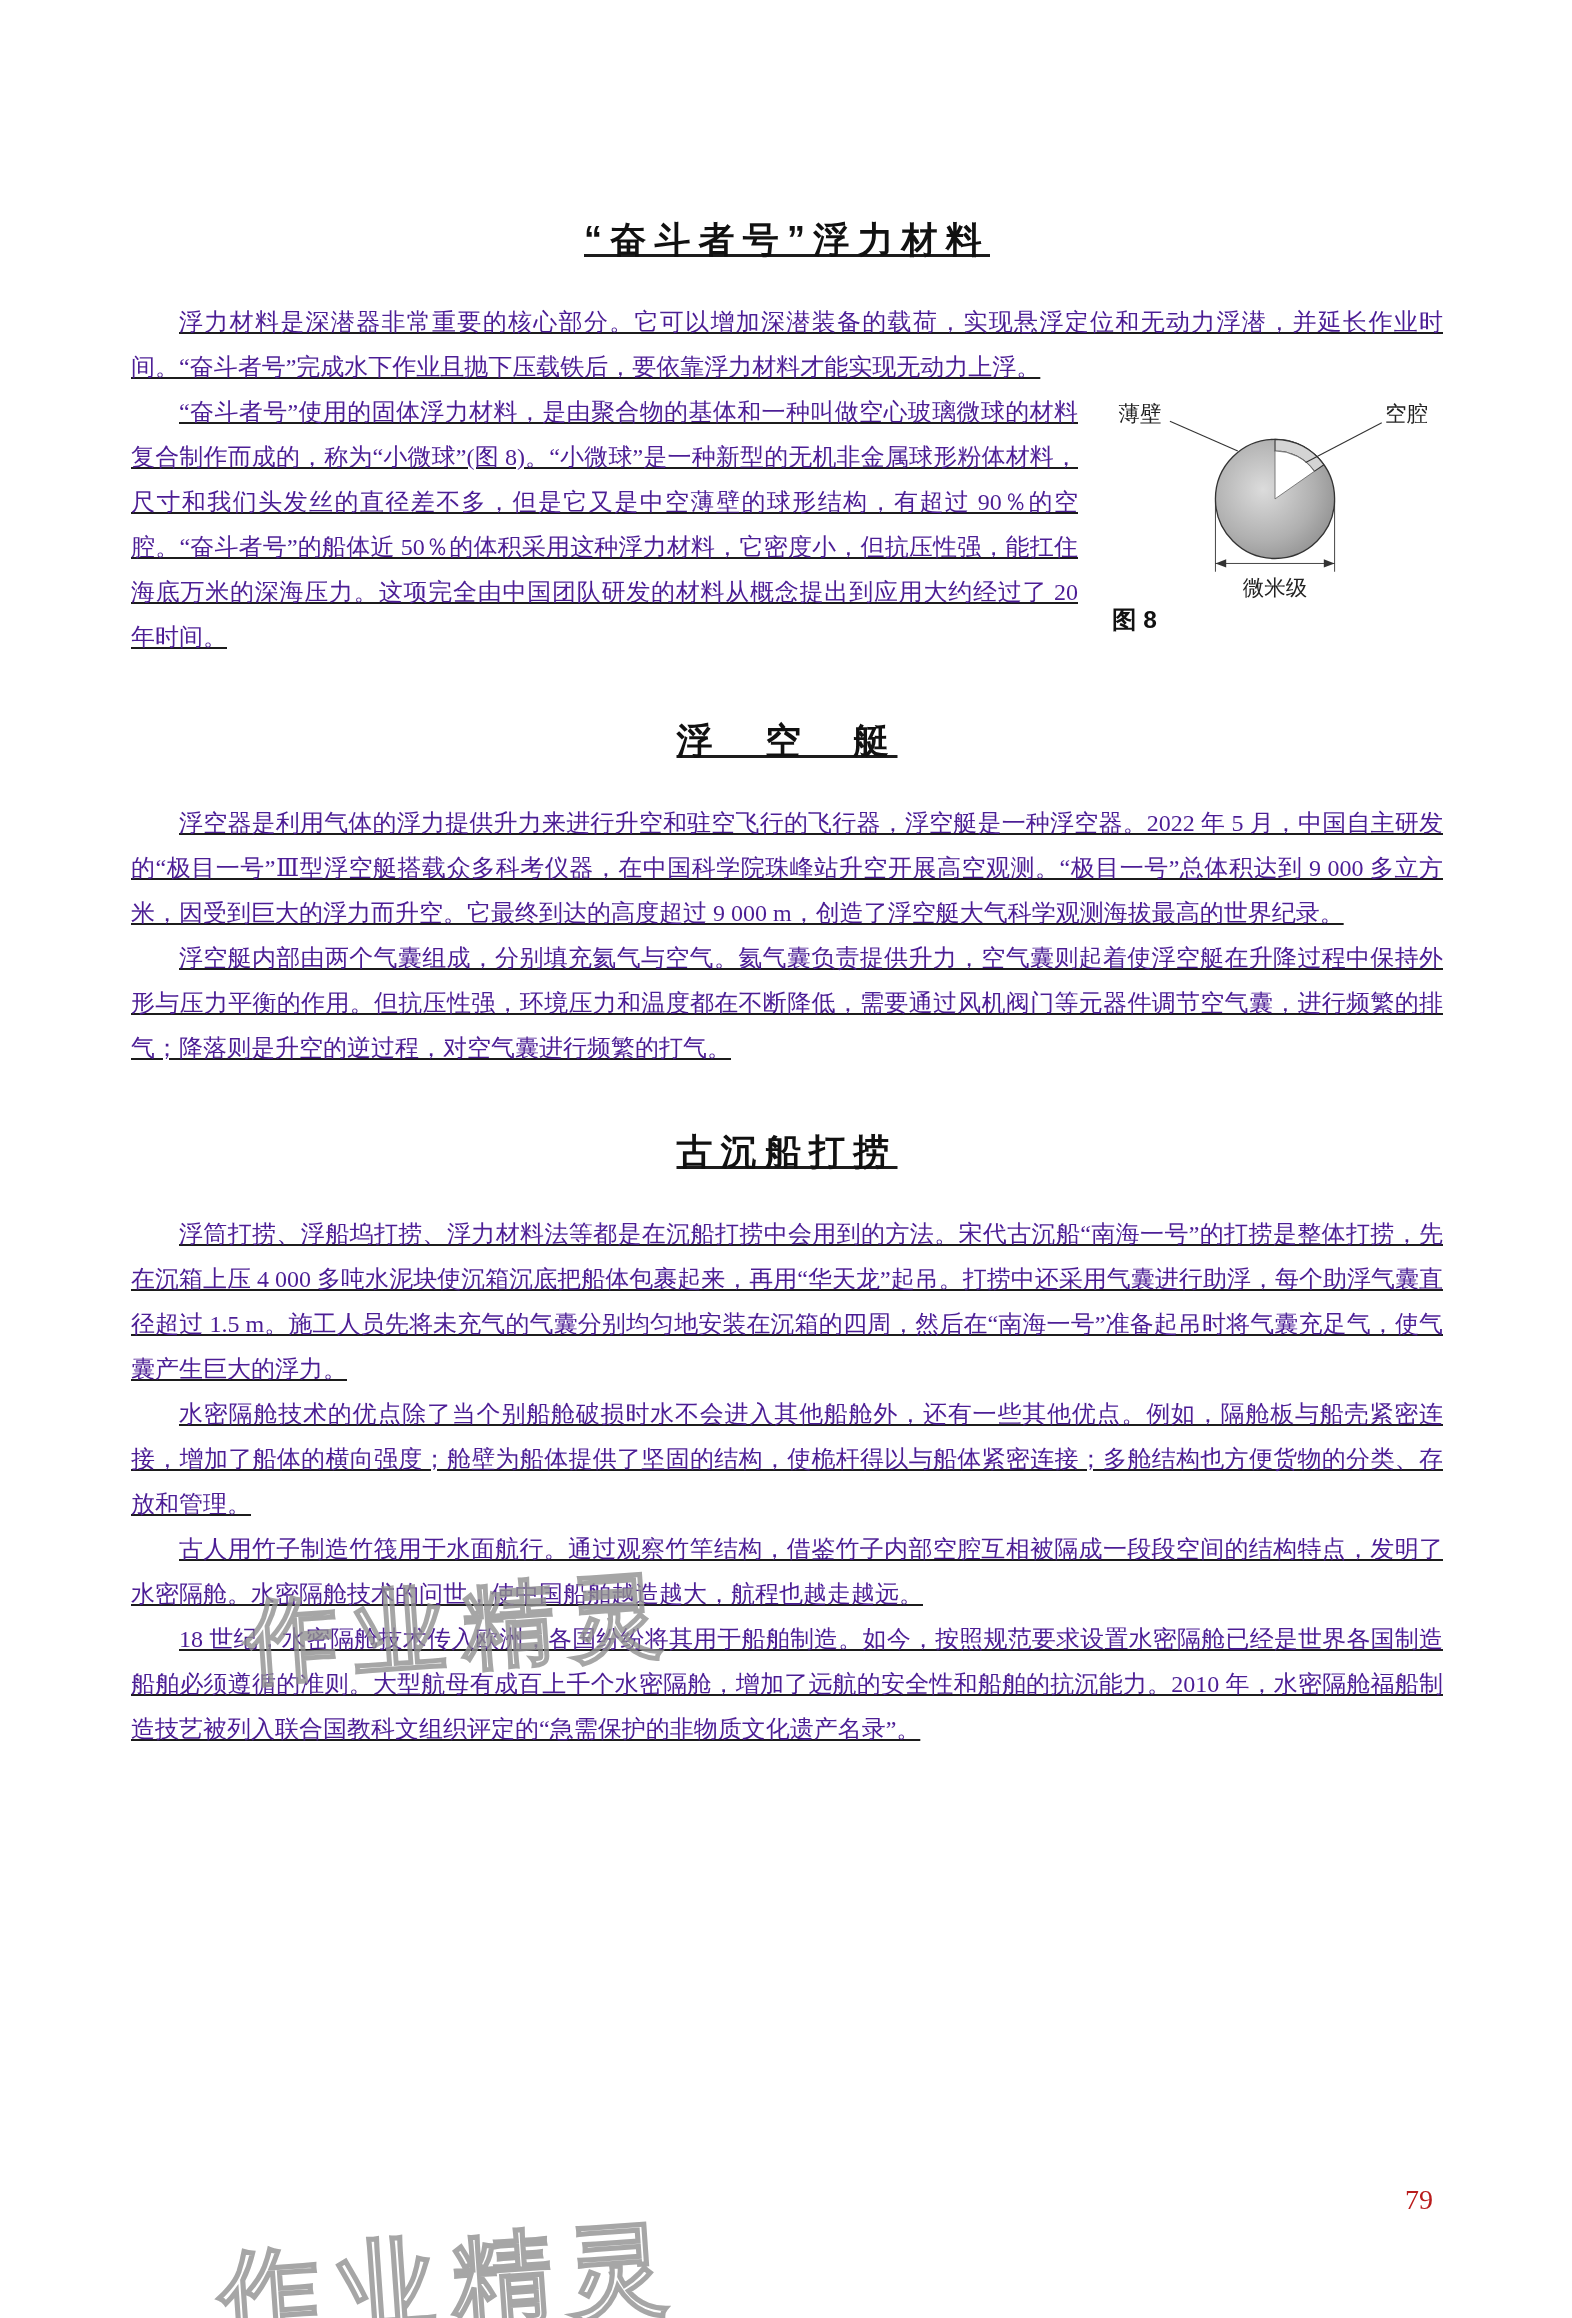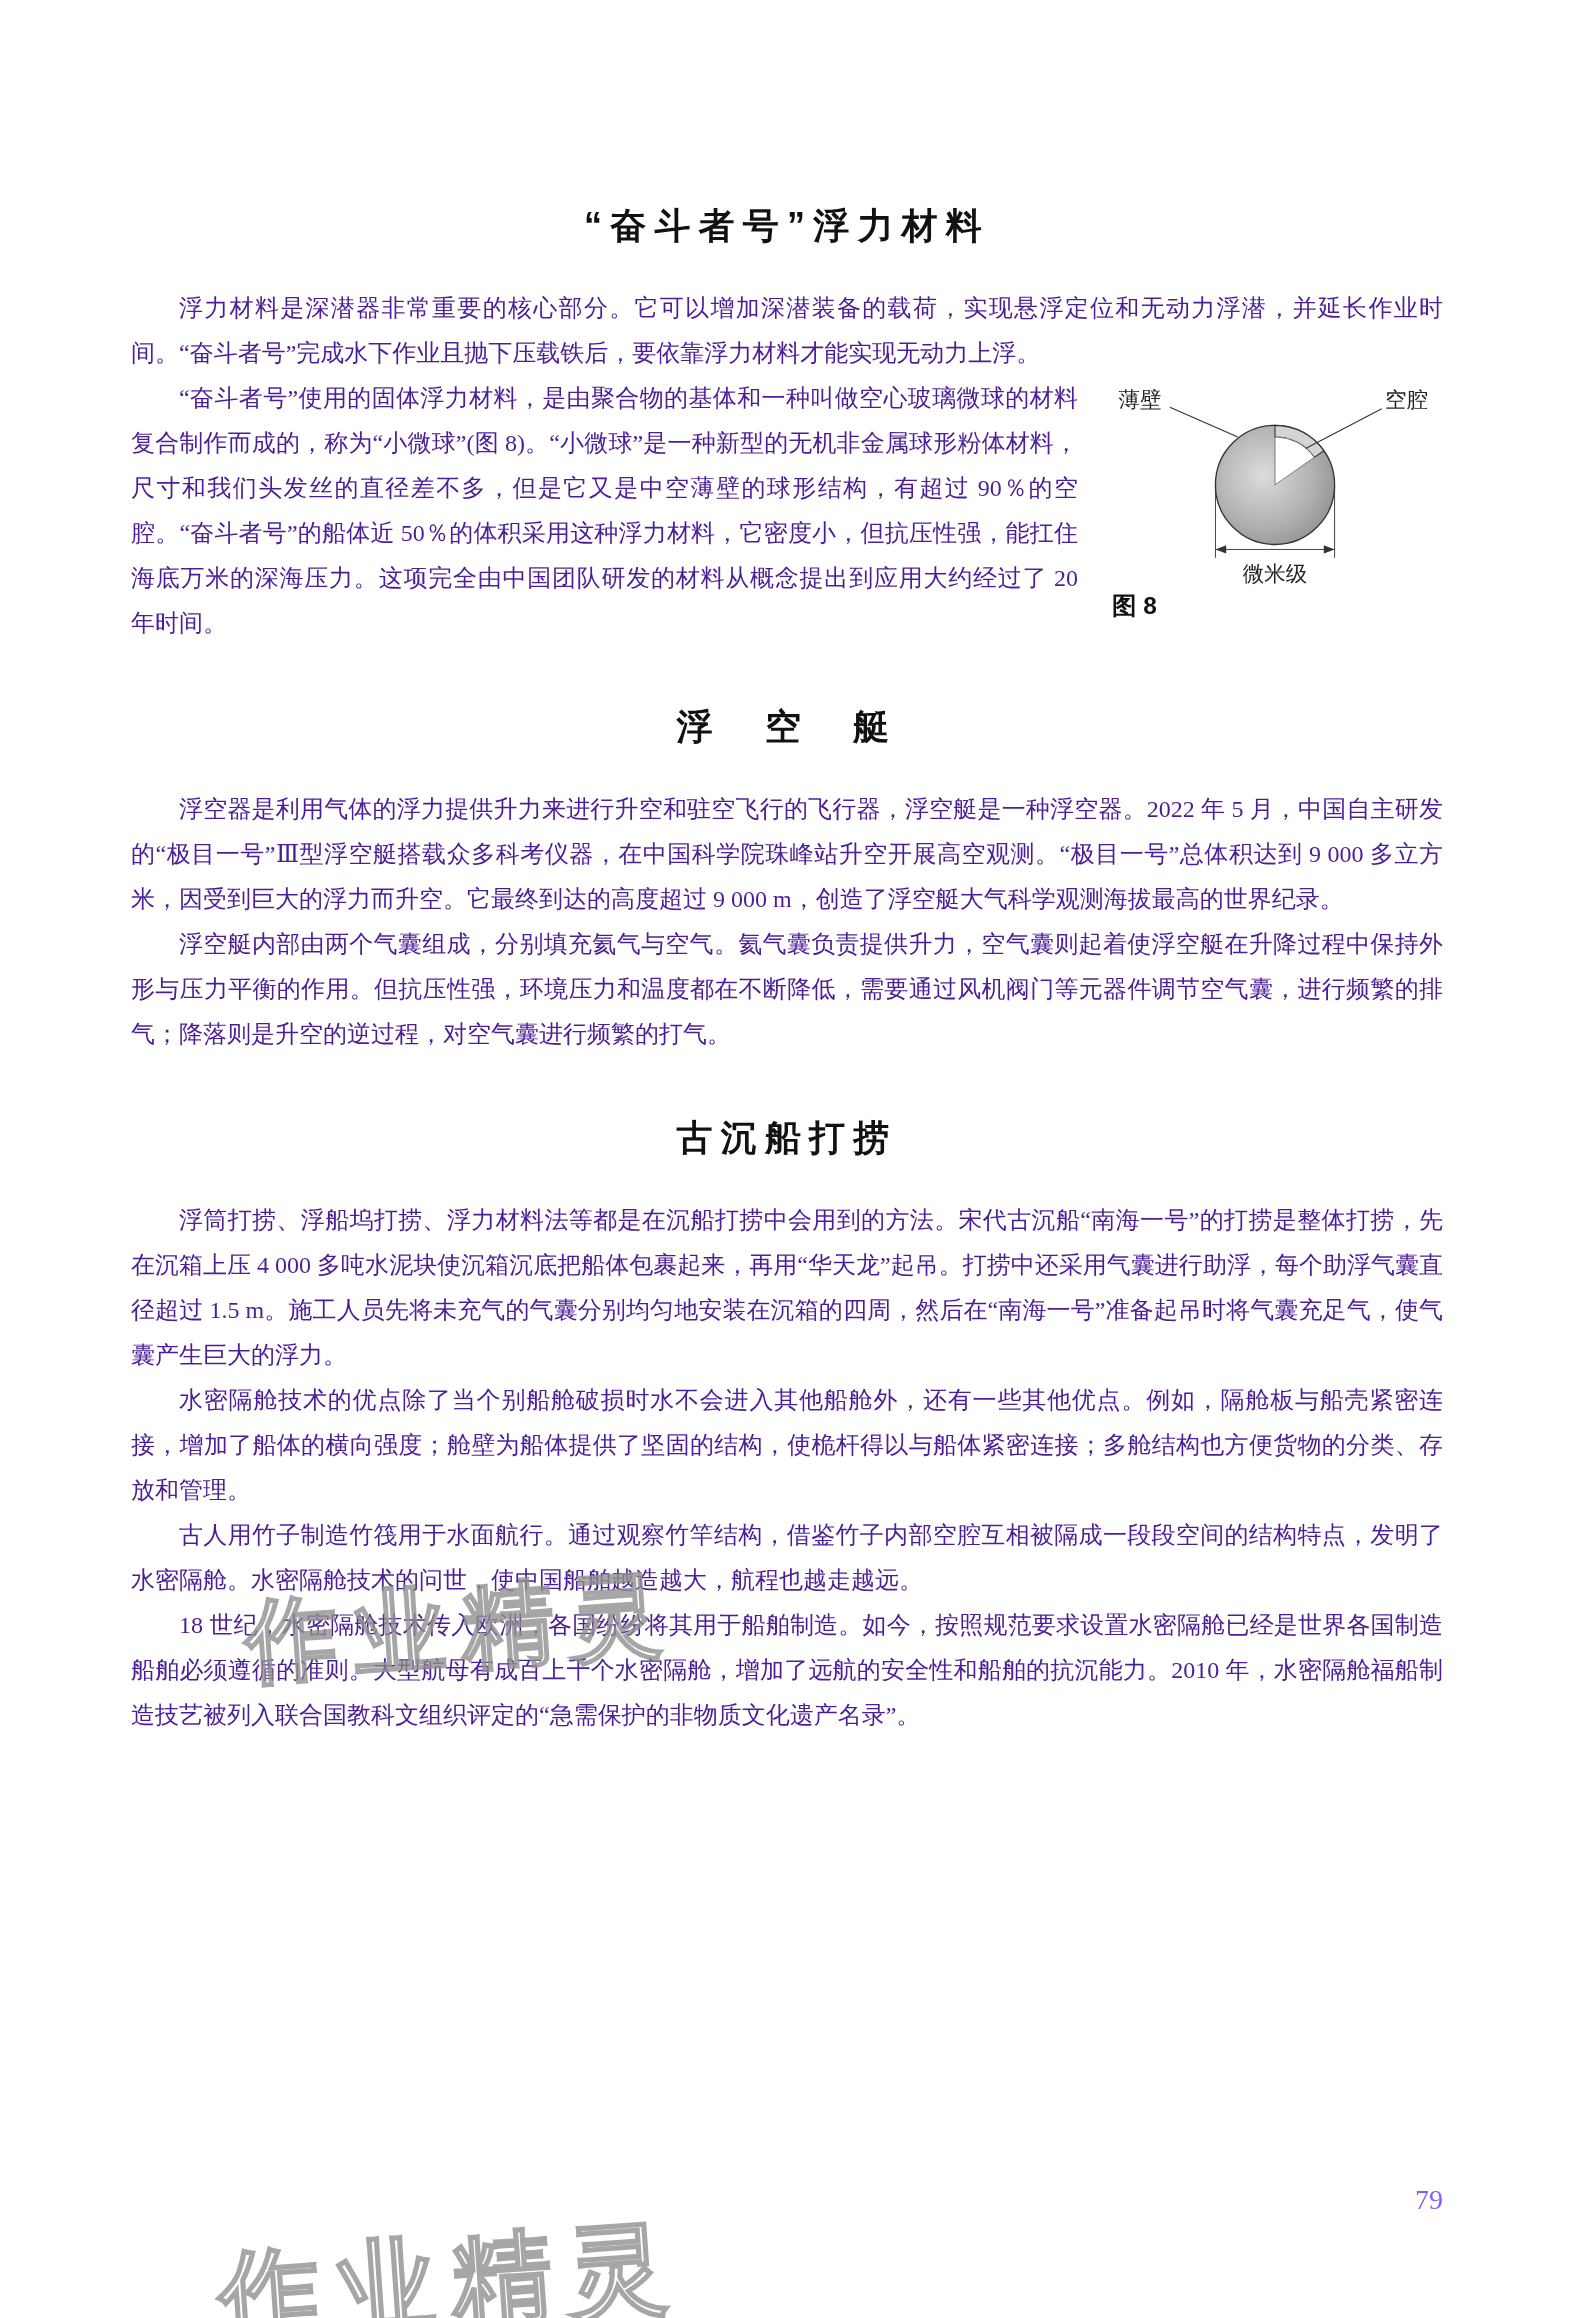--- a/index.html
+++ b/index.html
@@ -13,21 +13,22 @@
     position: relative;
     width: 1572px;
     height: 2319px;
     background: #ffffff;
     overflow: hidden;
   }
   .content {
     position: absolute;
     left: 131px;
     right: 129px;
-    top: 204px;
+    top: 218px;
+    text-decoration: underline;
   }
   .title {
     font-family: "Liberation Sans", "DejaVu Sans", sans-serif;
     font-size: 36px;
     line-height: 43px;
     font-weight: bold;
     text-align: center;
     letter-spacing: 8.2px;
     color: #111;
     margin: 59px 0 39px 0;
@@ -50,24 +51,24 @@
   .figcap {
     text-align: left;
     font-size: 24.5px;
     font-weight: bold;
     font-family: "Liberation Sans", "DejaVu Sans", sans-serif;
     margin-top: 3.3px;
     color: #111;
   }
   .page-number {
     position: absolute;
-    right: 129px;
+    right: 139px;
     bottom: 103px;
     font-size: 28px;
-    color: #8b5cf6;
+    color: #b91c1c;
   }
   .watermark {
     position: absolute;
     z-index: 6;
     font-family: "DejaVu Sans", sans-serif;
     font-weight: bold;
     white-space: nowrap;
     color: transparent;
     -webkit-text-stroke: 2px #909090;
     opacity: 0.8;

